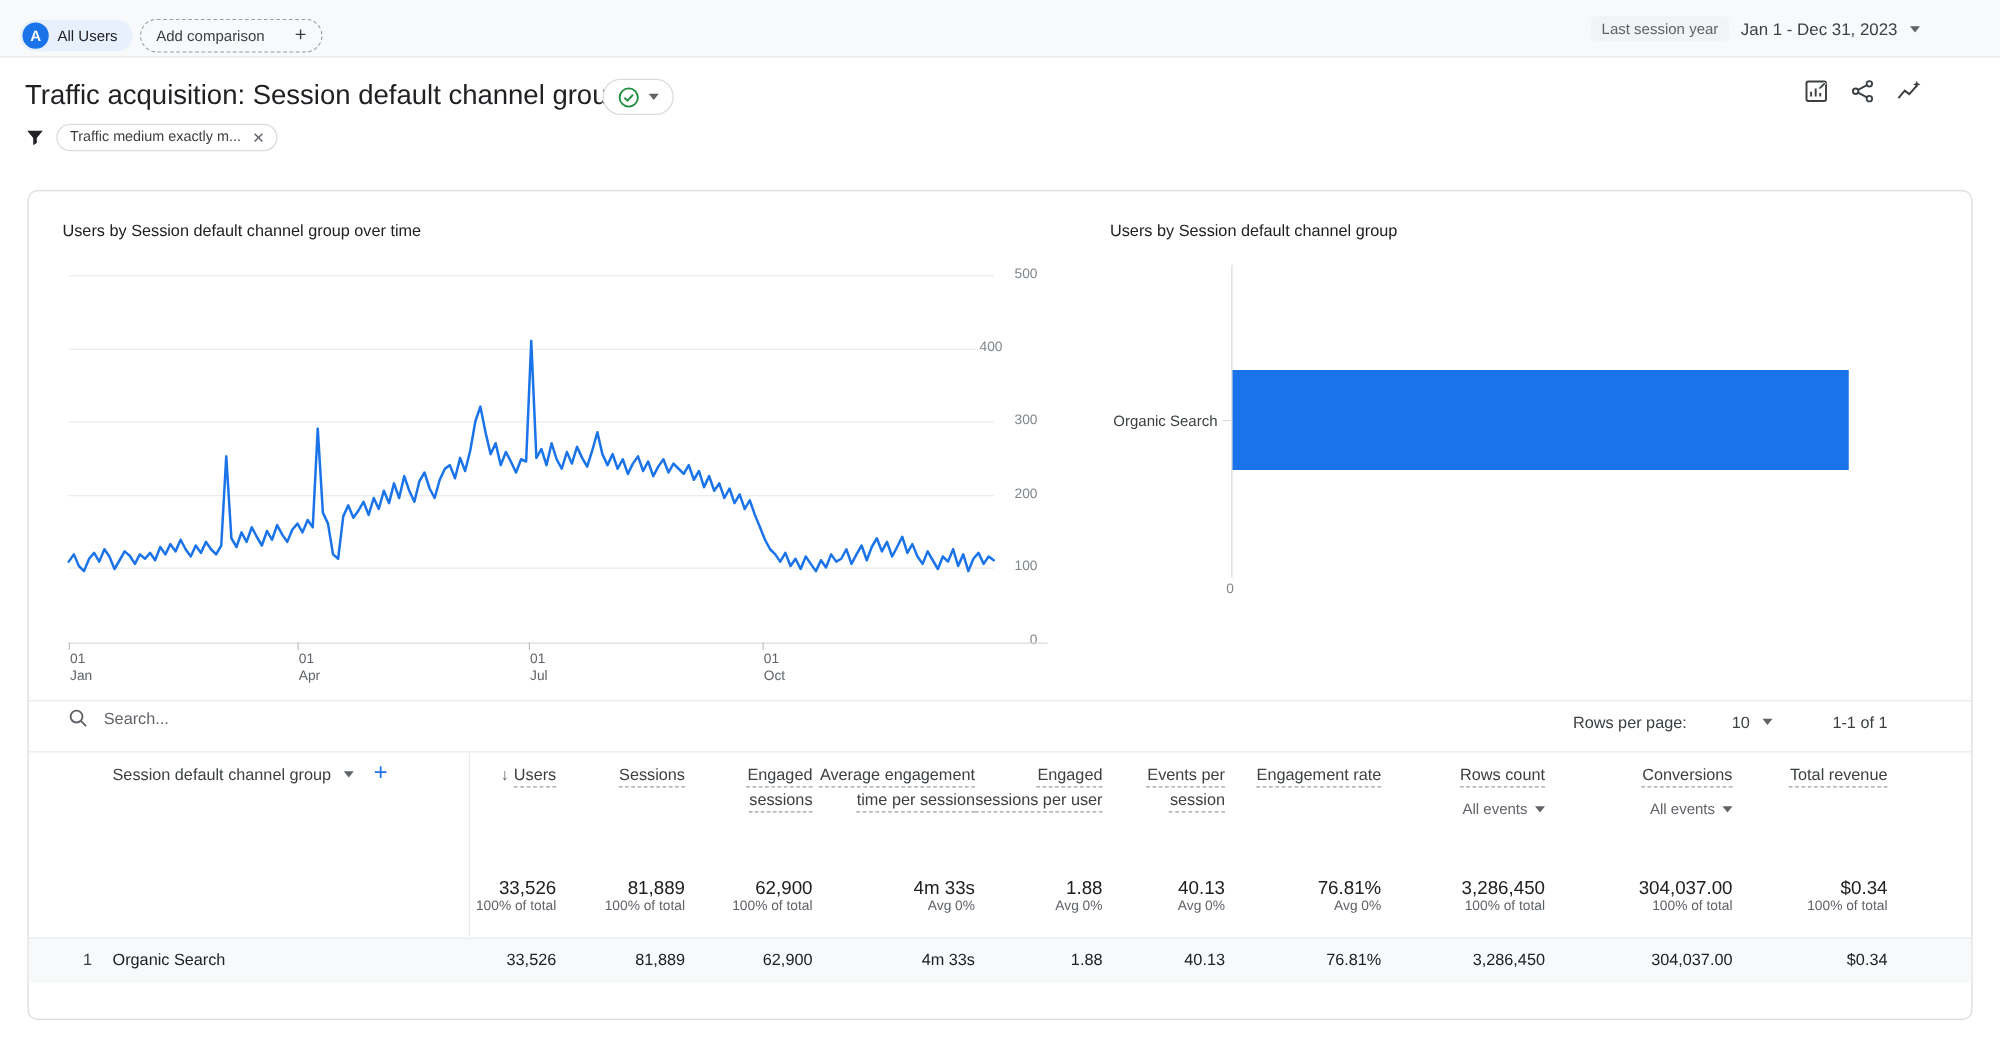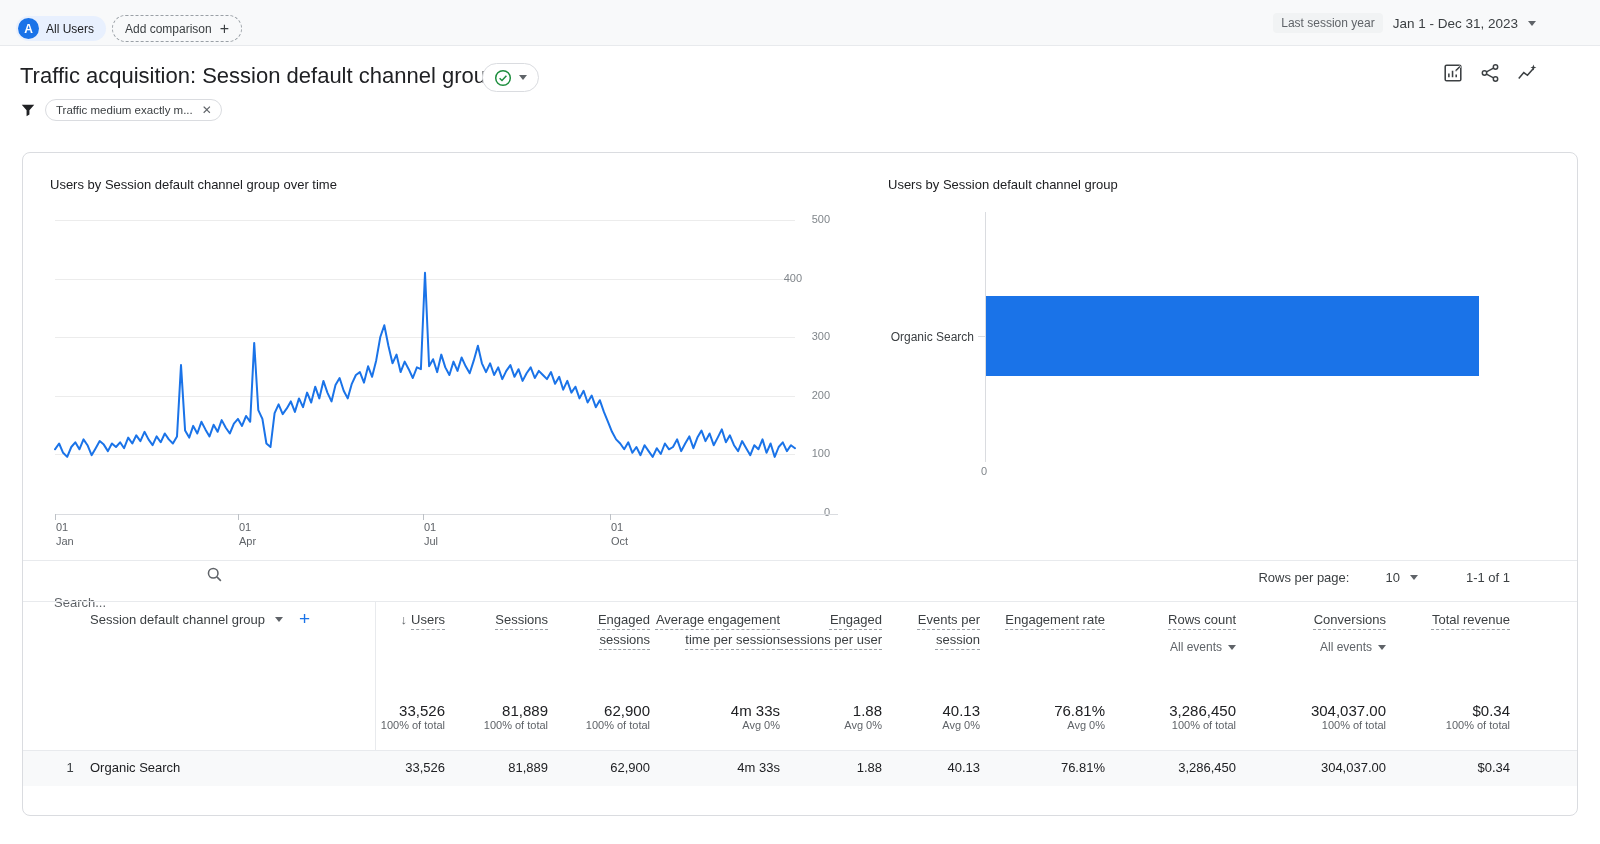--- a/index.html
+++ b/index.html
@@ -3,21 +3,21 @@
 <meta charset="utf-8">
 <style>
   * { margin:0; padding:0; box-sizing:border-box; }
   html,body { width:1600px; height:844px; background:#fff; font-family:"Liberation Sans", sans-serif; color:#202124; overflow:hidden; }
   #app { position:relative; width:1600px; height:844px; background:#fff; }
 
   
   .topbar { position:absolute; left:0; top:0; width:1600px; height:46px; background:#f8f9fa; border-bottom:1px solid #e8eaed; }
   .seg-chip { position:absolute; left:16px; top:16px; height:25px; background:#e8f0fe; border-radius:13px; display:flex; align-items:center; padding:0 12px 0 30px; font-size:12px; color:#202124; }
   .seg-avatar { position:absolute; left:2px; top:2px; width:21px; height:21px; border-radius:50%; background:#1a73e8; color:#fff; font-size:12px; font-weight:bold; display:flex; align-items:center; justify-content:center; }
-  .add-chip { position:absolute; left:112px; top:15px; height:27px; border:1px dashed #9aa0a6; border-radius:14px; display:flex; align-items:center; gap:8px; padding:0 12px; font-size:12px; font-weight:500; color:#3c4043; background:transparent; }
+  .add-chip { position:absolute; left:112px; top:15px; height:27px; border:1px dashed #9aa0a6; border-radius:14px; display:flex; align-items:center; gap:24px; padding:0 12px; font-size:12px; font-weight:500; color:#3c4043; background:transparent; }
   .add-plus { font-size:16px; color:#3c4043; line-height:1; }
   .daterange { position:absolute; right:64px; top:13px; display:flex; align-items:center; gap:10px; }
   .date-preset { background:#f1f3f4; border-radius:4px; padding:3px 8px; font-size:12px; color:#5f6368; }
   .date-text { font-size:13.5px; color:#3c4043; }
   .caret { width:0; height:0; border-left:4px solid transparent; border-right:4px solid transparent; border-top:5px solid #5f6368; display:inline-block; }
 
   
   .report-title { position:absolute; left:20px; top:63px; font-size:22px; color:#202124; }
   .title-pill { position:absolute; left:482px; top:63px; width:57px; height:29px; border:1px solid #dadce0; border-radius:15px; display:flex; align-items:center; justify-content:center; gap:7px; background:#fff; }
   .hdr-icons { position:absolute; right:62px; top:62px; display:flex; gap:15px; align-items:center; }
@@ -38,21 +38,21 @@
   .xtick { position:absolute; width:1px; height:6px; background:#bdc1c6; }
   .xlabel { position:absolute; font-size:11px; color:#5f6368; line-height:14px; }
   .baraxis { position:absolute; width:1px; background:#dadce0; }
   .bar-rect { position:absolute; }
   .bar-cat-label { position:absolute; font-size:12px; color:#3c4043; text-align:right; }
   .bar-tick-dash { position:absolute; height:1px; background:#dadce0; }
   .bar-zero { position:absolute; font-size:11px; color:#80868b; }
 
   
   .tbl-divider { position:absolute; left:23px; width:1554px; height:1px; background:#e8eaed; }
-  .search-wrap { position:absolute; left:54px; top:566px; display:flex; align-items:center; gap:12px;flex-direction:column; }
+  .search-wrap { position:absolute; left:54px; top:566px; display:flex; align-items:center; gap:12px; }
   .search-input { border:none; outline:none; font-size:13px; color:#202124; width:320px; background:transparent; font-family:"Liberation Sans", sans-serif; }
   .search-input::placeholder { color:#5f6368; }
   .pager { position:absolute; right:90px; top:570px; display:flex; align-items:center; gap:10px; font-size:13px; color:#3c4043;margin-left:16px; }
   .pager .rpp-value { margin-left:26px; }
   .pager .range { margin-left:38px; }
   .vdivider { position:absolute; width:1px; background:#e8eaed; }
 
   .grid { position:absolute; left:50px; width:1460px; display:grid; grid-template-columns:40px 285px 70px 103px 102px 130px 102px 98px 125px 131px 150px 124px; }
   #thead { top:610px; }
   .th { font-size:13px; color:#3c4043; line-height:20px; text-align:right; padding-right:0; }

